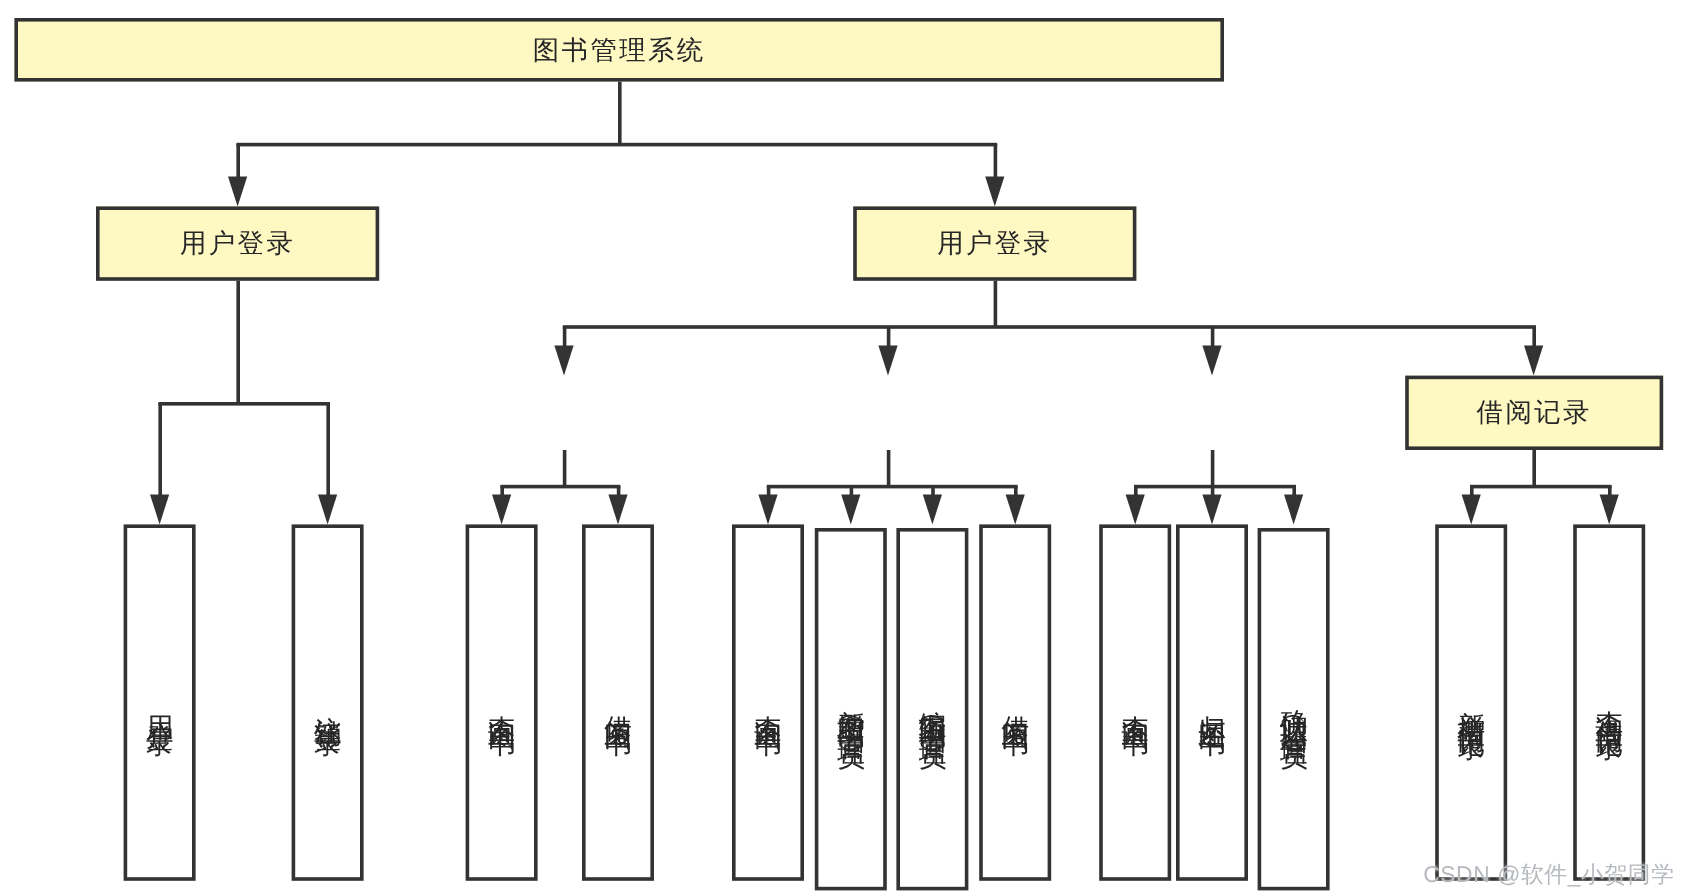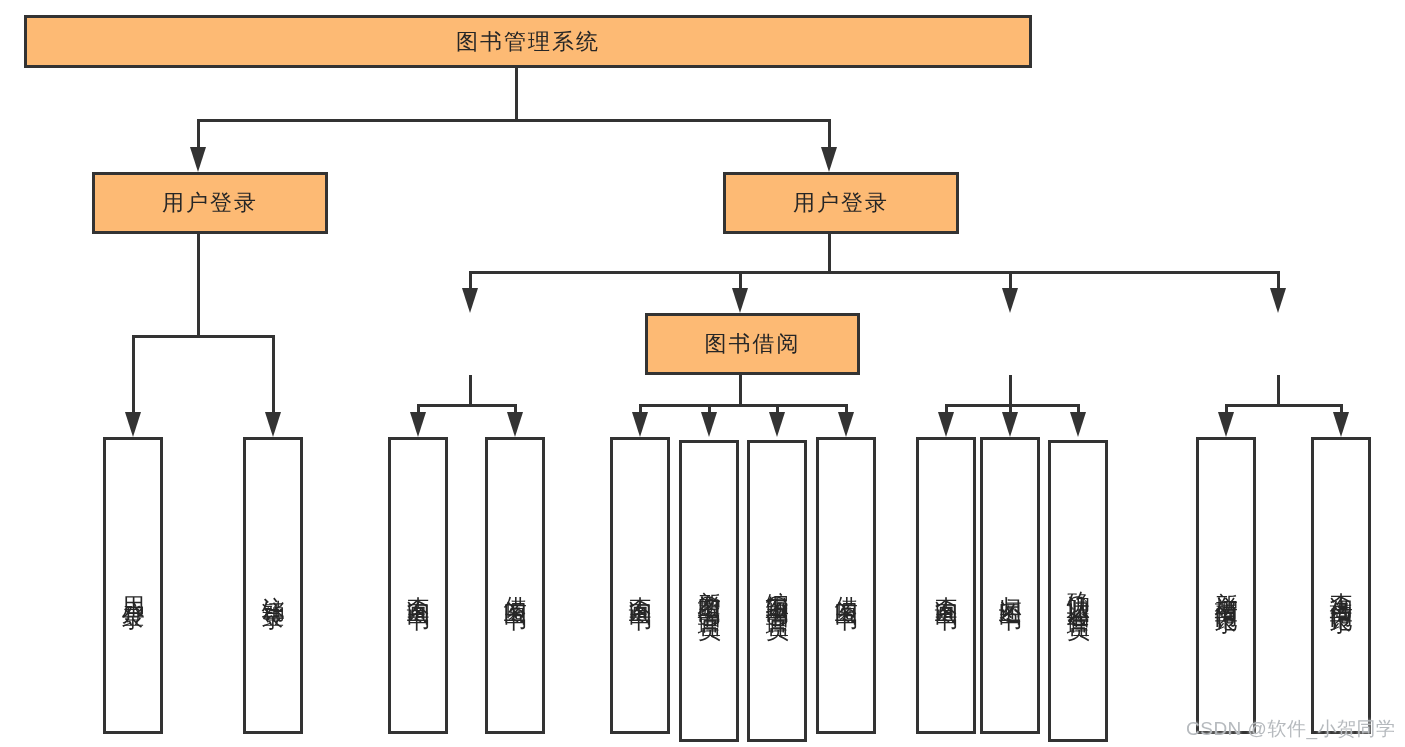--- a/index.html
+++ b/index.html
@@ -11,25 +11,24 @@
   html,body{margin:0;padding:0;background:#fff;}
   #diagram{
     position:relative;
     width:1405px;height:747px;
     background:var(--bg);
     font-family:"Liberation Sans","DejaVu Sans",sans-serif;
     overflow:hidden;
   }
   .box{
     position:absolute;box-sizing:border-box;
-    border:3px solid var(--line);background:#fdba74;
+    border:3px solid var(--line);background:#fef9c3;
     display:flex;align-items:center;justify-content:center;
     font-size:22px;letter-spacing:2px;color:var(--text);
     white-space:nowrap;
-    margin-left:12px;
   }
   .leaf{
     position:absolute;box-sizing:border-box;
     width:60px;height:297px;top:437px;
     border:3px solid var(--line);background:#fff;
     display:flex;align-items:center;justify-content:center;
   }
   .leaf.tall{top:440px;height:302px;}
   .vtext{
     writing-mode:vertical-rl;text-orientation:mixed;
@@ -85,22 +84,22 @@
   <div class="hline" style="left:469px;top:271px;width:811px;"></div>
   <div class="vline" style="left:469px;top:272px;height:17px;"></div>
   <div class="arrow" style="left:462px;top:288px;"></div>
   <div class="vline" style="left:739px;top:272px;height:17px;"></div>
   <div class="arrow" style="left:732px;top:288px;"></div>
   <div class="vline" style="left:1009px;top:272px;height:17px;"></div>
   <div class="arrow" style="left:1002px;top:288px;"></div>
   <div class="vline" style="left:1277px;top:272px;height:17px;"></div>
   <div class="arrow" style="left:1270px;top:288px;"></div>
 
-  <div class="box" style="left:633px;top:313px;width:215px;height:62px;">
-    <span>图书借阅</span>
+  <div class="box" style="left:1171px;top:313px;width:215px;height:62px;">
+    <span>借阅记录</span>
   </div>
 
   <div class="vline" style="left:469px;top:375px;height:31px;"></div>
   <div class="hline" style="left:417px;top:404px;width:100px;"></div>
   <div class="vline" style="left:417px;top:405px;height:9px;"></div>
   <div class="arrow" style="left:410px;top:412px;"></div>
   <div class="vline" style="left:514px;top:405px;height:9px;"></div>
   <div class="arrow" style="left:507px;top:412px;"></div>
 
   <div class="vline" style="left:739px;top:375px;height:31px;"></div>

